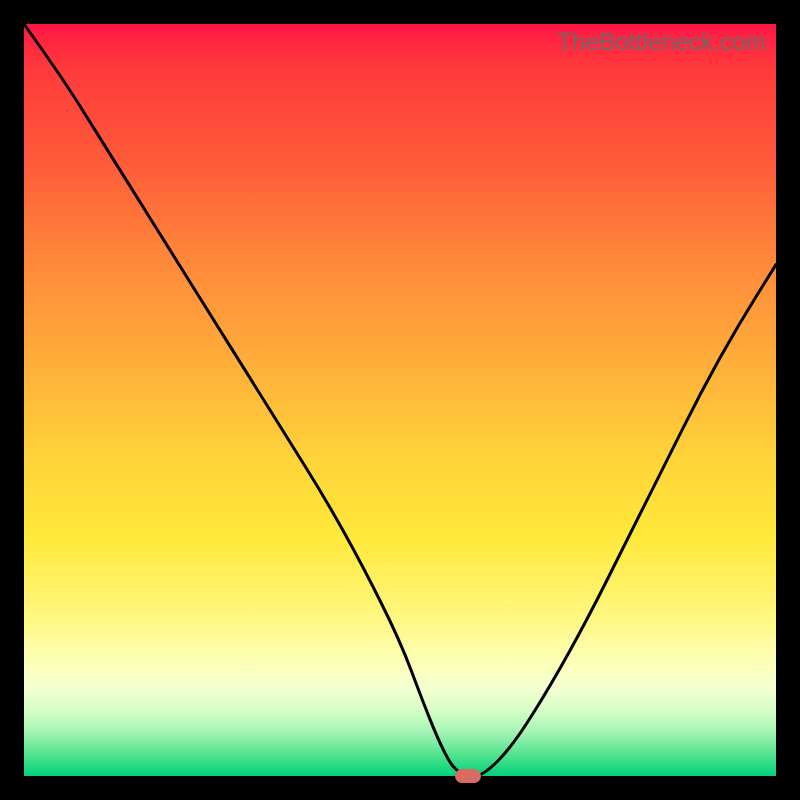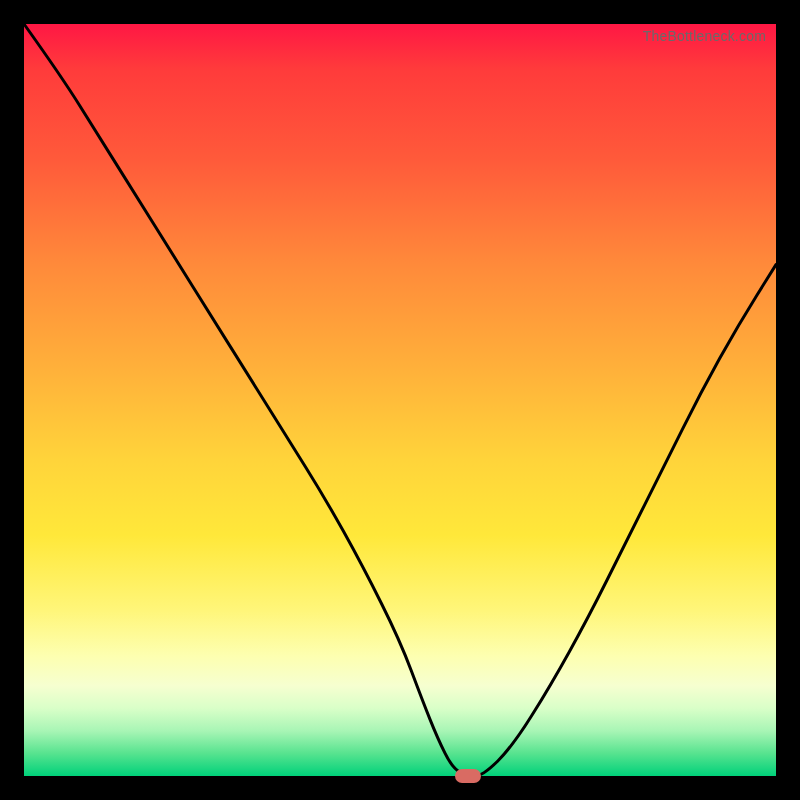--- a/index.html
+++ b/index.html
@@ -40,21 +40,21 @@
       #a8f5b5 94%,
       #57e38f 97%,
       #00d17a 100%
     );
   }
   .watermark {
     position: absolute;
     top: 4px;
     right: 10px;
     color: #6a6a6a;
-    font-size: 14px;
+    font-size: 24px;
     font-weight: 500;
     letter-spacing: 0.2px;
     user-select: none;
     margin-left: 48px;
   }
   svg.curve {
     position: absolute;
     left: 0;
     top: 0;
     width: 752px;

